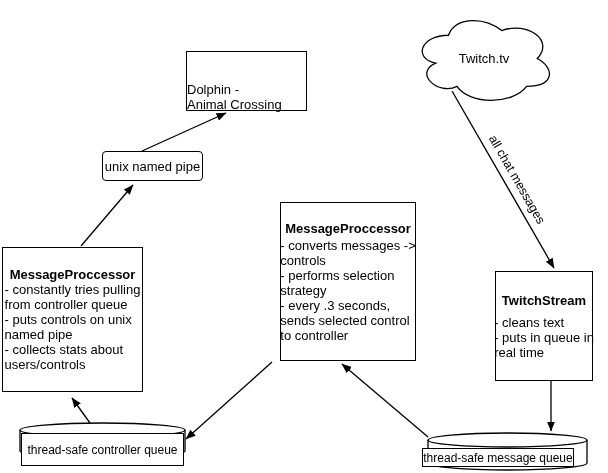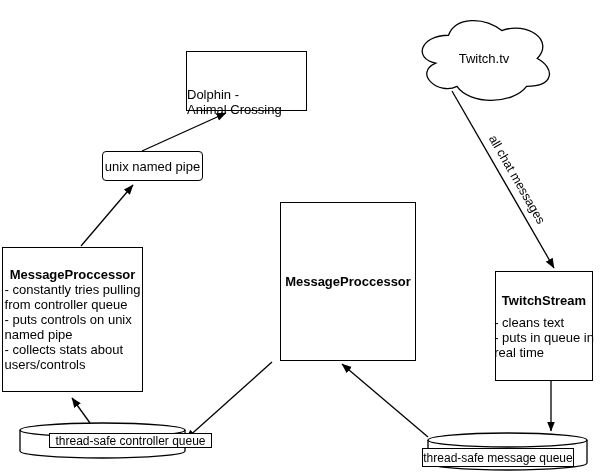--- a/index.html
+++ b/index.html
@@ -17,40 +17,40 @@
     position: absolute;
     border: 1.5px solid #000;
     background: #fff;
     font-size: 13px;
     line-height: 15px;
     white-space: pre;
   }
   .vcenter { display: flex; flex-direction: column; align-items: center; justify-content: center; }
   .title { font-weight: bold; white-space: pre; }
   .body { white-space: pre; }
-  #node-dolphin { left: 186px; top: 51px; width: 121px; height: 60px; padding-top: 5px; }
+  #node-dolphin { left: 186px; top: 51px; width: 121px; height: 60px; }
   #node-pipe { left: 102px; top: 151px; width: 101px; height: 30px; border-radius: 4px; }
   #node-controller-thread { left: 2px; top: 247px; width: 141px; height: 145px; }
   #node-message-processor { left: 236px; top: 202px; width: 136px; height: 159px; margin-left: 44px; }
   #node-message-processor .body { margin-top: 2px; }
   #node-twitch-stream { left: 495px; top: 271px; width: 98px; height: 110px; }
   #node-twitch-stream .body { margin-top: 7px; }
   #cloud-label {
     left: 413px; top: 12px; width: 142px; height: 93px;
     border: none; background: transparent;
   }
   .queue-label {
     position: absolute;
     border: 1px solid #000;
     background: #fff;
     font-size: 12px;
     display: flex; align-items: center; justify-content: center;
     white-space: nowrap;
   }
-  #controller-queue-label { left: 21px; top: 433px; width: 163px; height: 15px; margin-left: 28px; }
+  #controller-queue-label { left: 21px; top: 433px; width: 163px; height: 33px; }
   #message-queue-label { left: 422px; top: 448px; width: 152px; height: 19px; }
   #edge-label-chat {
     position: absolute;
     left: 461px; top: 172px; width: 110px; height: 16px;
     font-size: 12.5px;
     text-align: center;
     transform: rotate(60deg);
     transform-origin: center center;
     white-space: nowrap;
   }
@@ -108,20 +108,27 @@
     <div class="body">- constantly tries pulling
 from controller queue
 - puts controls on unix
 named pipe
 - collects stats about
 users/controls</div>
   </div>
 
   <div class="node vcenter" id="node-message-processor">
     <div class="title">MessageProccessor</div>
+    <div class="body">- converts messages -&gt;
+controls
+- performs selection
+strategy
+- every .3 seconds,
+sends selected control
+to controller</div>
   </div>
 
   <div class="node vcenter" id="node-twitch-stream">
     <div class="title">TwitchStream</div>
     <div class="body">- cleans text
 - puts in queue in
 real time</div>
   </div>
 
   <div class="node vcenter" id="cloud-label">

